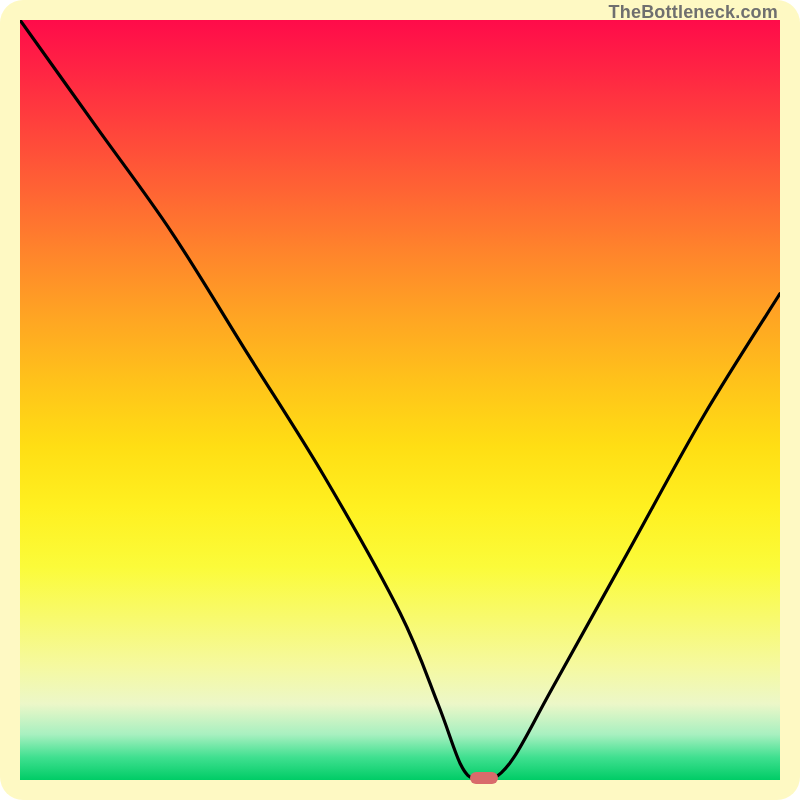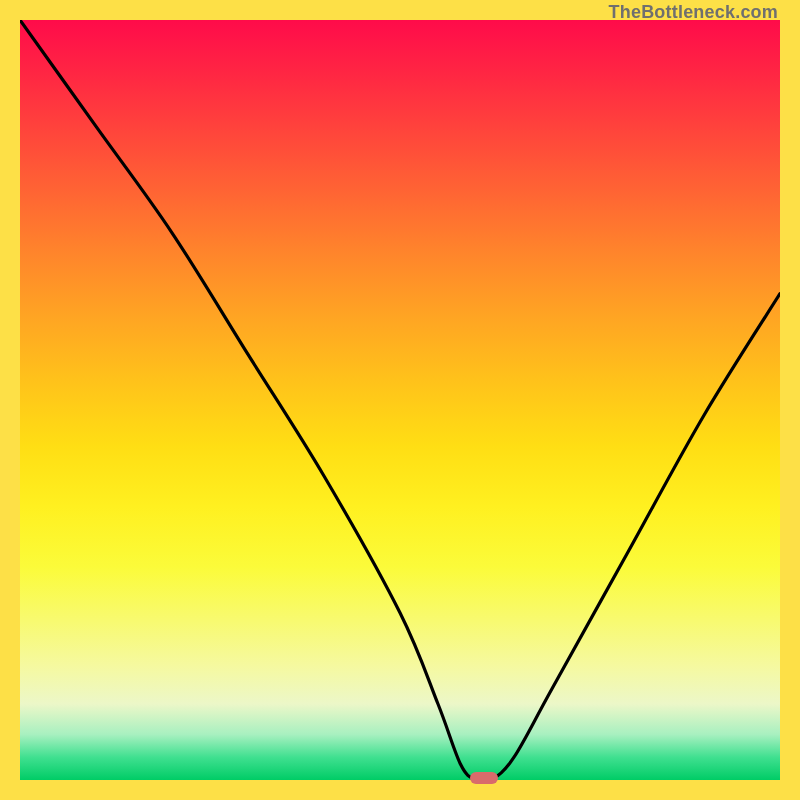--- a/index.html
+++ b/index.html
@@ -1,21 +1,22 @@
 <!DOCTYPE html>
 <html><head>
 <meta charset="utf-8">
 <style>
   * { margin: 0; padding: 0; box-sizing: border-box; }
   html, body { width: 800px; height: 800px; overflow: hidden; }
   .chart-container {
     width: 800px;
     height: 800px;
     position: relative;
-    background: #fde047;
+    background: #fef9c3;
+    border-radius: 23px;
   }
   .plot-area {
     position: absolute;
     left: 20px;
     top: 20px;
     width: 760px;
     height: 760px;
     background: linear-gradient(to bottom,
       #ff0b4a 0%,
       #ff2a42 8%,

